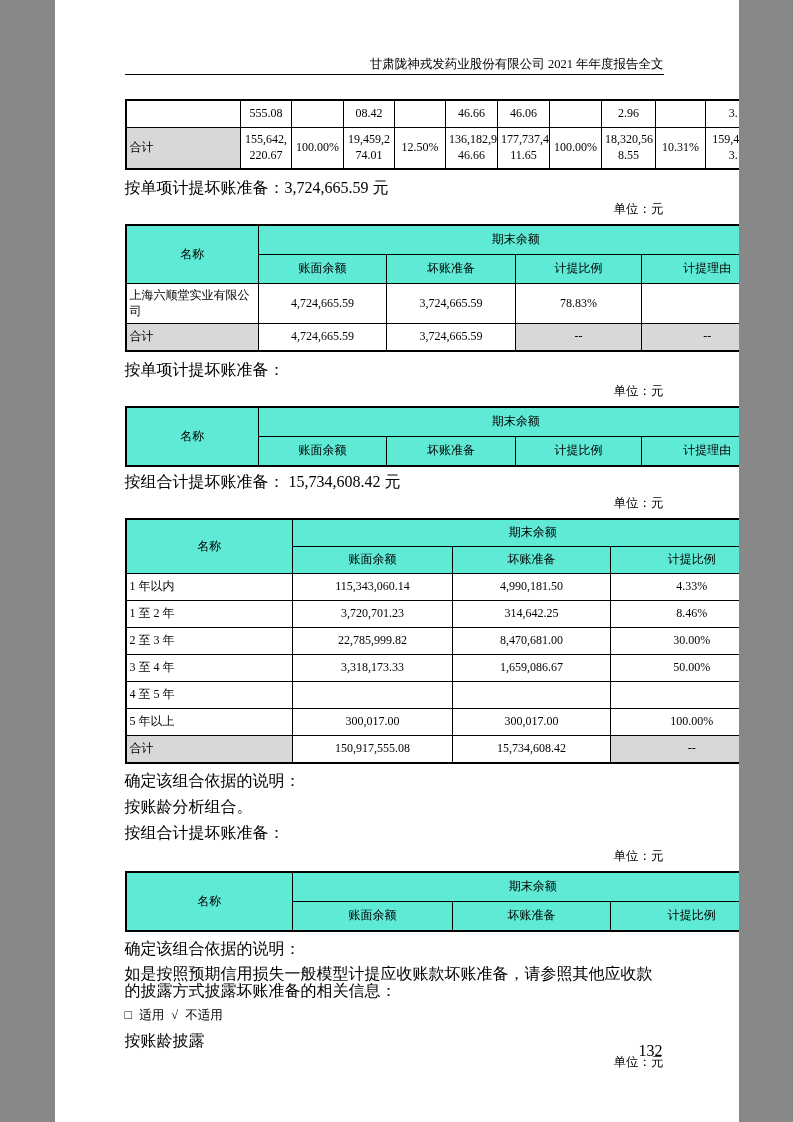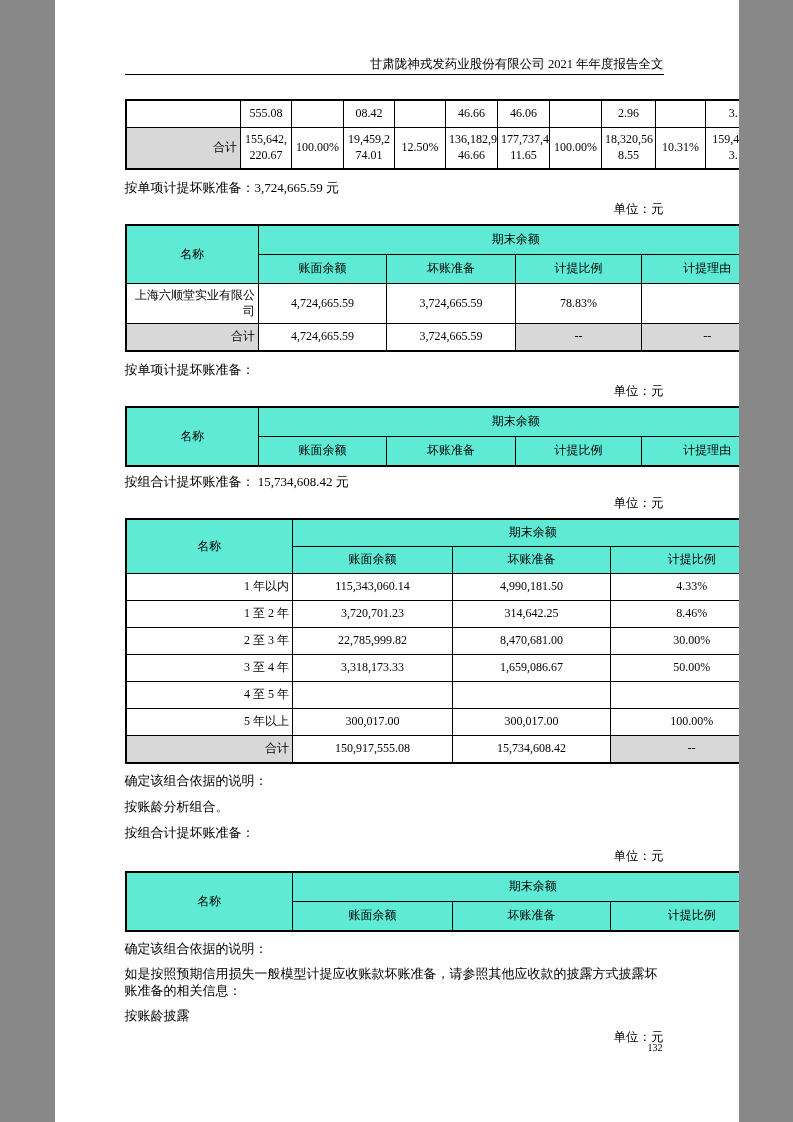--- a/index.html
+++ b/index.html
@@ -10,21 +10,21 @@
     font-family:"Liberation Serif","DejaVu Serif",serif;
     color:#000;
     overflow:hidden;
     margin:0 auto;
   }
   .content { padding:0 75px 0 70px; }
 
   .header { margin-top:57px; border-bottom:1.5px solid #000; padding-bottom:3px; }
   .header-title { text-align:right; font-size:12.5px; line-height:14px; }
 
-  .note { font-size:13px; line-height:17px; margin:0; }
+  .note { font-size:16px; line-height:17px; margin:0; }
   .unit { font-size:12.5px; line-height:17px; text-align:right; }
 
   .mt24 { margin-top:24px; }
   .mt9  { margin-top:9px; }
   .mt8  { margin-top:8px; }
   .mt7  { margin-top:7px; }
   .mt6  { margin-top:6px; }
   .mt5  { margin-top:5px; }
 
   table.tbl {
@@ -38,37 +38,37 @@
     border:1px solid #000;
     border-top-width:1.5px;
     border-bottom-width:1.5px;
     padding:1px 3px;
     vertical-align:middle;
     overflow:hidden;
     line-height:1.3;
   }
   td.hd   { background:#5eead4; text-align:center; }
   td.gray { background:#d8d8d8; }
-  td.name { text-align:right; }
+  td.name { text-align:left; }
   td.num  { text-align:center; }
   td.ctr  { text-align:center; }
   td.wrap2 { white-space:pre-line; }
 
   tr.h27 > td { height:24px; }
   tr.h29 > td { height:26px; }
   tr.h41 > td { height:38px; }
   tr.h40 > td { height:37px; }
 
   .check-line { font-size:12.5px; line-height:17px; }
   .check-line span { margin-right:4px; }
 
   .page-number {
     position:absolute;
     top:1042px; right:76px;
-    font-size:10px;
+    font-size:16px;
     margin-left:48px;
   }
 </style>
 </head>
 <body>
 
 <div class="page">
   <div class="content">
 
     <div class="header">
@@ -275,20 +275,26 @@
         <td class="hd">账面余额</td>
         <td class="hd">坏账准备</td>
         <td class="hd">计提比例</td>
       </tr>
     </tbody>
       </table>
 
     <p class="note mt8">确定该组合依据的说明：</p>
     <p class="note mt8">如是按照预期信用损失一般模型计提应收账款坏账准备，请参照其他应收款的披露方式披露坏账准备的相关信息：</p>
 
+    <p class="note mt8 check-line">
+      <span>□</span>
+      <span>适用</span>
+      <span>√</span>
+      <span>不适用</span>
+    </p>
 
     <p class="note mt8">按账龄披露</p>
     <div class="unit mt5">单位：元</div>
 
   </div>
 
   <div class="page-number">132</div>
 </div>
 
 </body></html>

